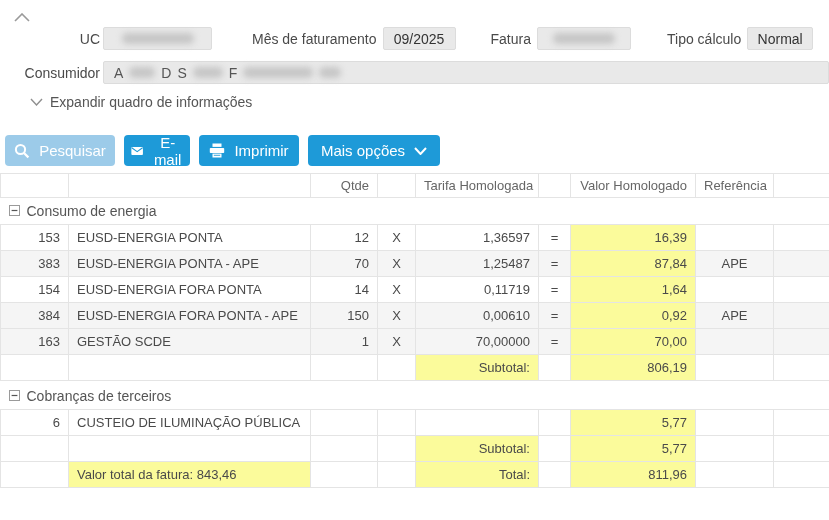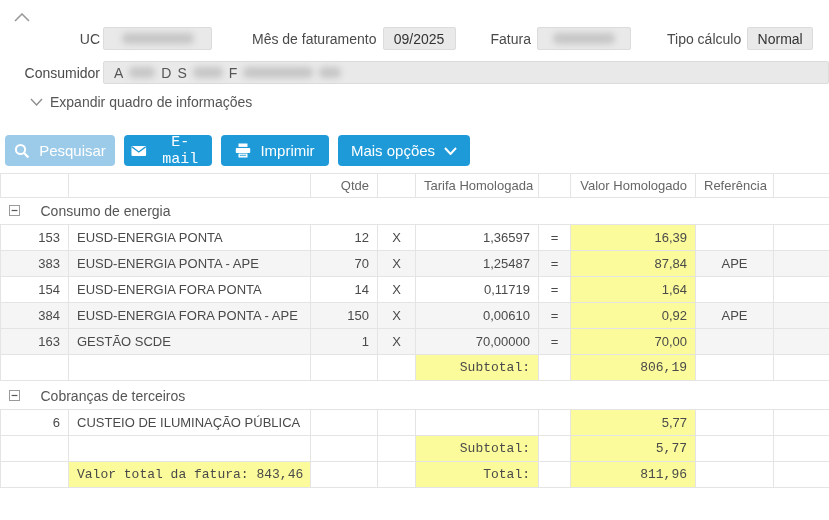--- a/index.html
+++ b/index.html
@@ -32,38 +32,38 @@
   .expander { margin-top:10px; margin-left:30px; display:inline-flex; align-items:center; gap:7px;
               font-size:14px; color:#555; cursor:pointer; }
 
   
   .toolbar { margin-top:25px; padding-left:5px; display:flex; gap:9px; }
   .btn { display:inline-flex; align-items:center; justify-content:center; gap:9px; height:31px;
          border:none; border-radius:4px; background:#1e9ad8; color:#fff; font-size:15px;
          font-family:"Liberation Sans","DejaVu Sans",sans-serif; cursor:pointer; padding:0 7px; }
   .btn.disabled { background:#9ccbe9; }
   .btn-search { width:110px; }
-  .btn-email { width:88px;font-family:Liberation Mono, monospace; }
-  .btn-print { width:108px; }
+  .btn-email { width:66px; }
+  .btn-print { width:100px; }
   .btn-more { width:132px; }
 
   
   table.grid { margin-top:7px; width:829px; border-collapse:collapse; table-layout:fixed; font-size:13px; }
   table.grid td, table.grid th { border:1px solid #e4e4e4; padding:0 8px; overflow:hidden;
                                  white-space:nowrap; font-weight:normal; color:#4a4a4a; }
   tr.hdr-row th { height:24px; color:#666; text-align:right; background:#fff; }
   tr.data-row td { height:26px; }
   tr.striped td { background:#f5f5f5; }
   tr.section-row td { border-left:none; border-right:none; height:27px; font-size:14px; color:#555; }
   tr.section-row.sec2 td { height:29px; vertical-align:bottom; padding-bottom:5px; }
-  .sec-title { display:inline-flex; align-items:center; gap:21px; cursor:pointer; }
+  .sec-title { display:inline-flex; align-items:center; gap:7px; cursor:pointer; }
   .ta-r { text-align:right; } .ta-c { text-align:center; } .ta-l { text-align:left; }
   td.yl { background:#fbfb9b; }
   tr.striped td.yl { background:#fbfb9b;padding-left:10px; }
-  td.bold, .bold { font-weight:bold; color:#222;font-family:Liberation Mono, monospace; }
+  td.bold, .bold { font-weight:bold; color:#222; }
   tr.total-row td { height:26px;margin-left:32px; }
 </style>
 </head>
 <body>
 
 <div class="page">
 
   <span class="collapse-chevron">
     <svg width="16" height="9" viewBox="0 0 16 9">
         <polyline points="1,8 8,1 15,8" fill="none" stroke="#9a9a9a" stroke-width="1.6"></polyline>

